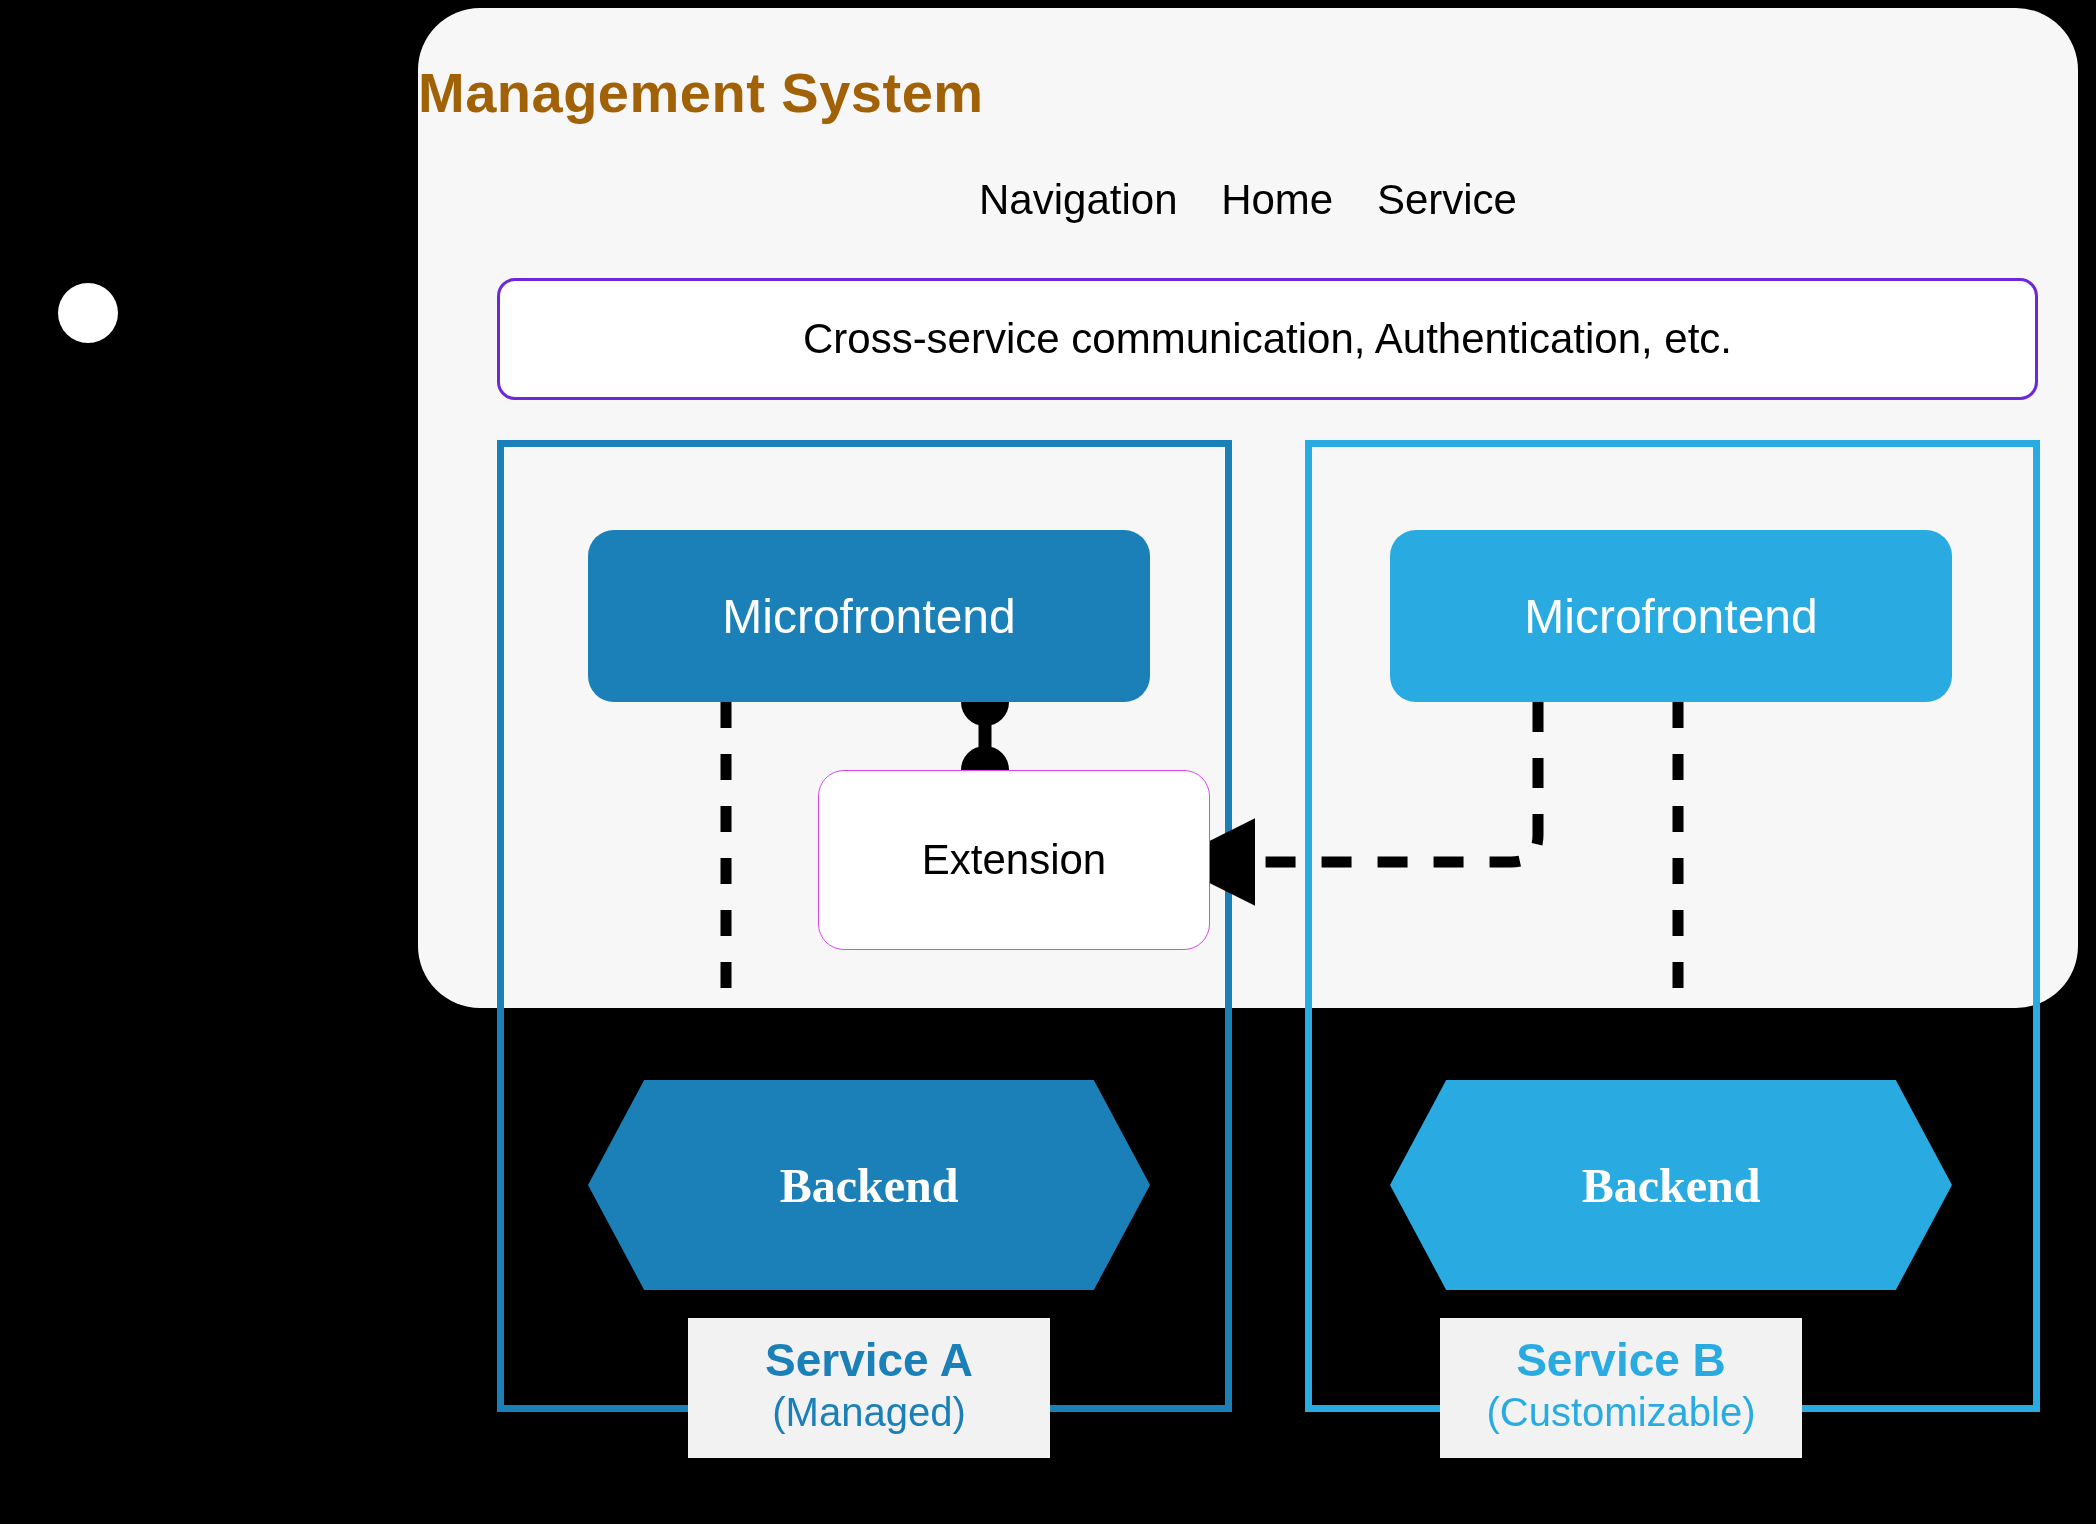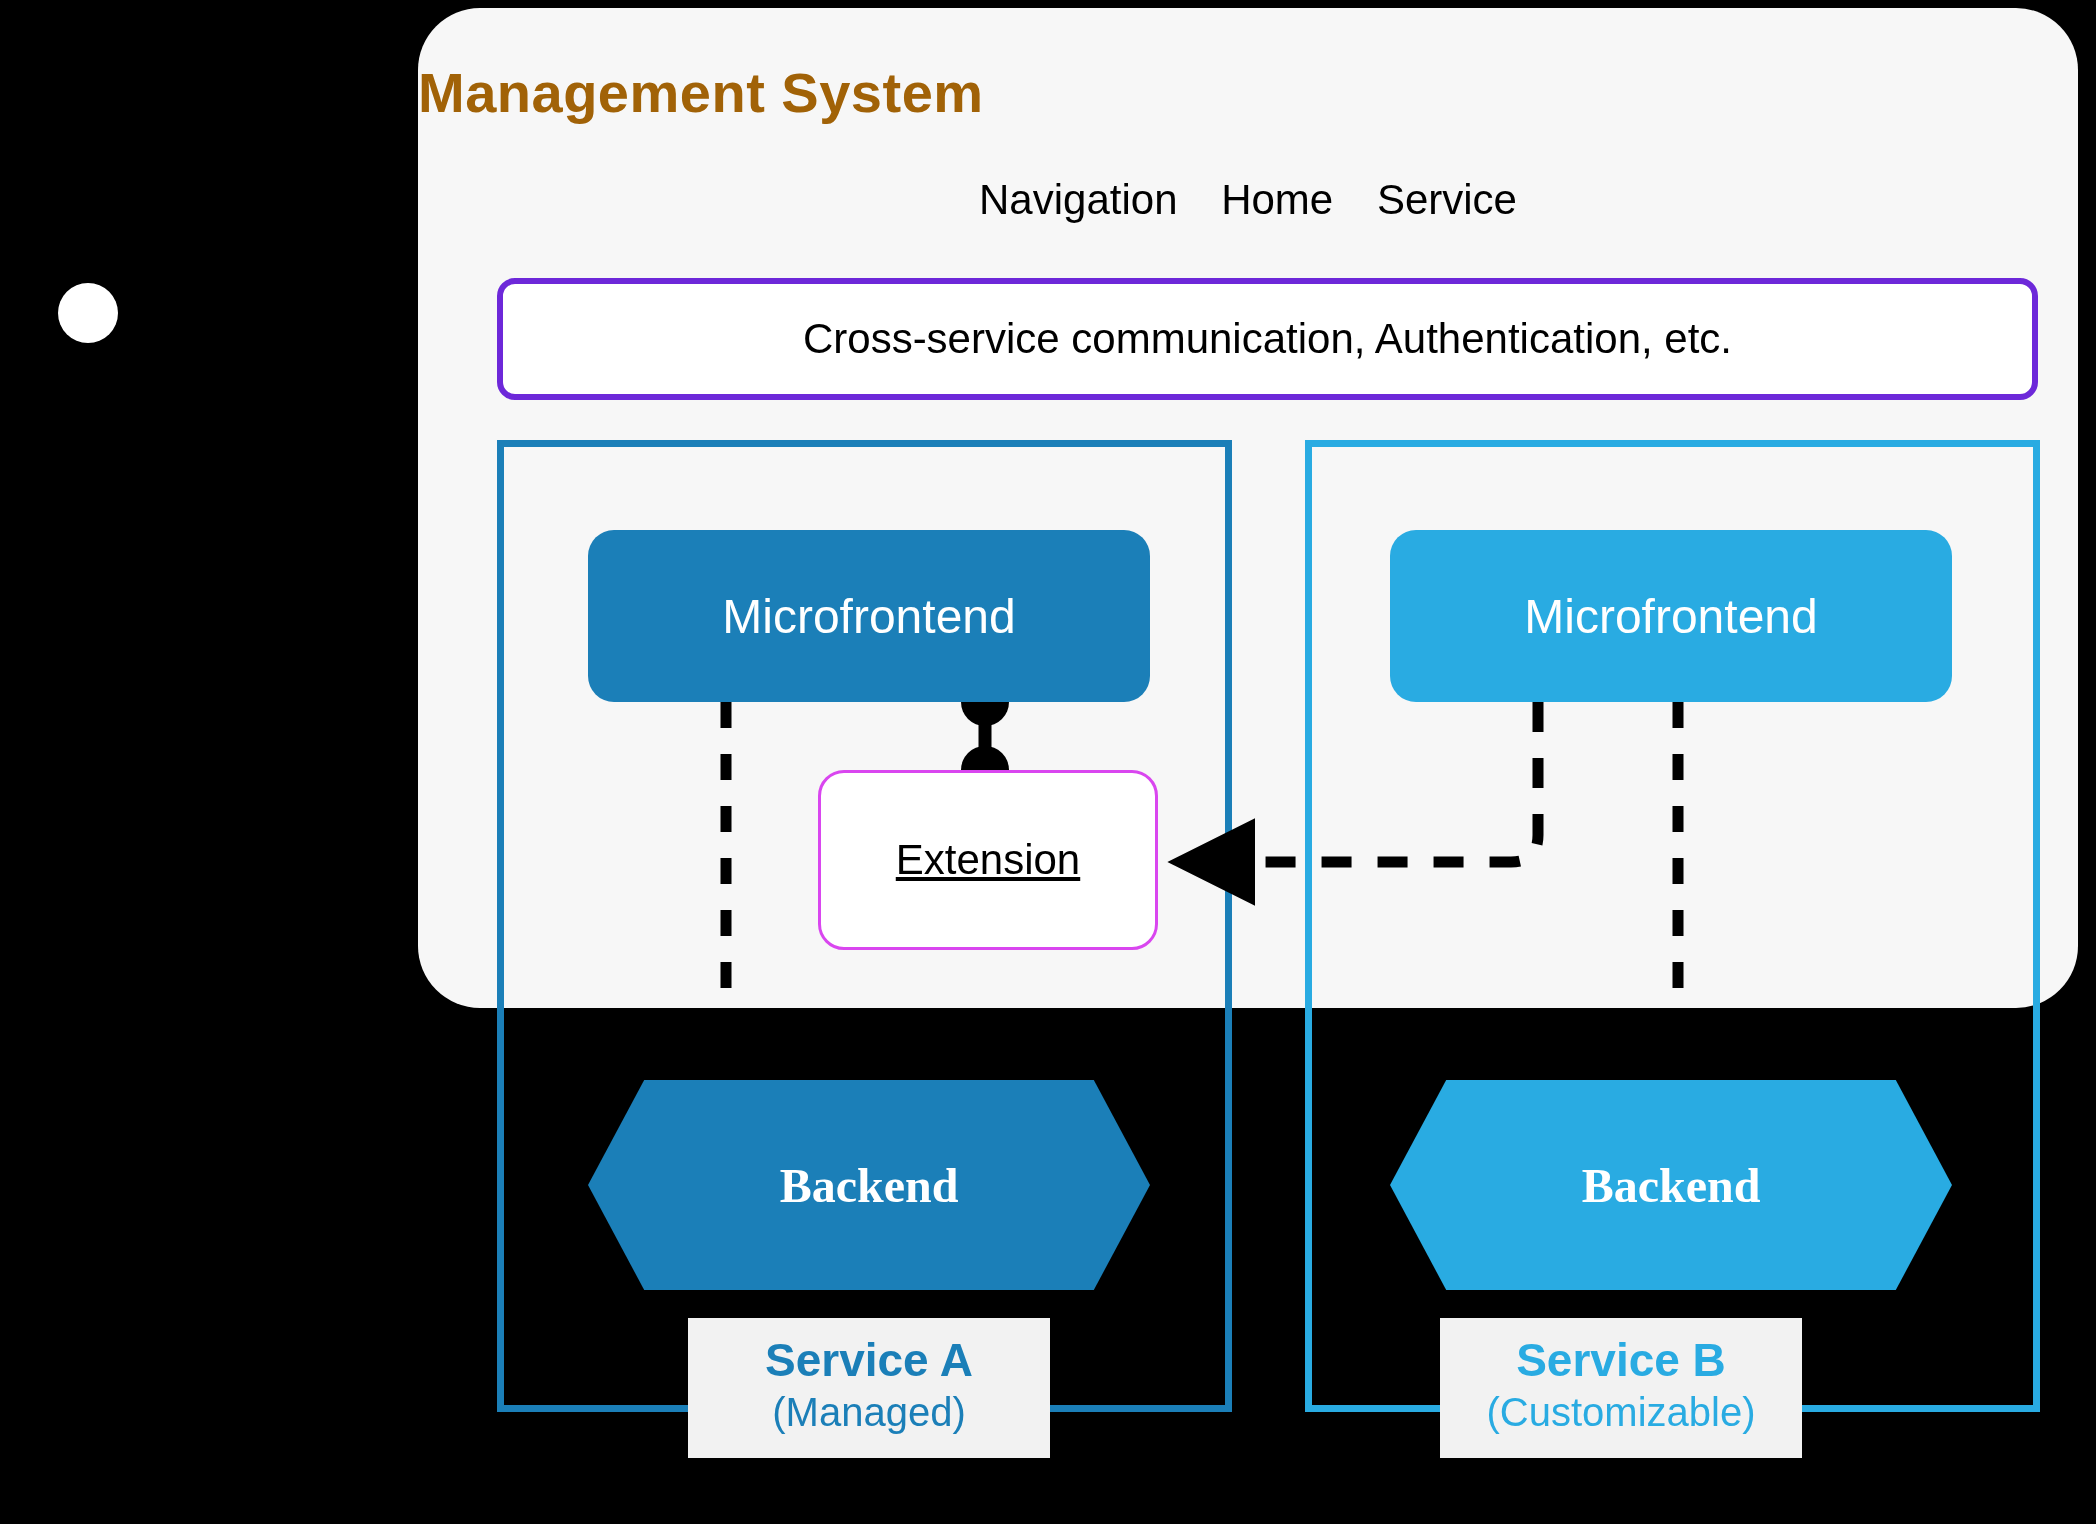--- a/index.html
+++ b/index.html
@@ -69,21 +69,21 @@
   .mgmt-subtitle span { margin: 0 16px; }
 
   
   .cross-band {
     position: absolute;
     left: 497px;
     top: 278px;
     width: 1541px;
     height: 122px;
     background: #ffffff;
-    border: 6px solid #6d28d9;
+    border: 3px solid #6d28d9;
     border-radius: 18px;
     box-sizing: border-box;
     display: flex;
     align-items: center;
     justify-content: center;
     font-size: 42px;
     color: #000000;
   }
 
   
@@ -129,32 +129,31 @@
     left: 1390px;
     top: 530px;
     background: #29abe2;
   }
 
   
   .extension-box {
     position: absolute;
     left: 818px;
     top: 770px;
-    width: 340px;
+    width: 392px;
     height: 180px;
     background: #ffffff;
-    border: 3px solid #d946ef;
+    border: 1px solid #d946ef;
     border-radius: 26px;
     box-sizing: border-box;
     display: flex;
     align-items: center;
     justify-content: center;
     font-size: 42px;
     color: #000000;
-    text-decoration: underline;
   }
 
   
   .backend {
     position: absolute;
     width: 562px;
     height: 210px;
     clip-path: polygon(10% 0%, 90% 0%, 100% 50%, 90% 100%, 10% 100%, 0% 50%);
     display: flex;
     align-items: center;

